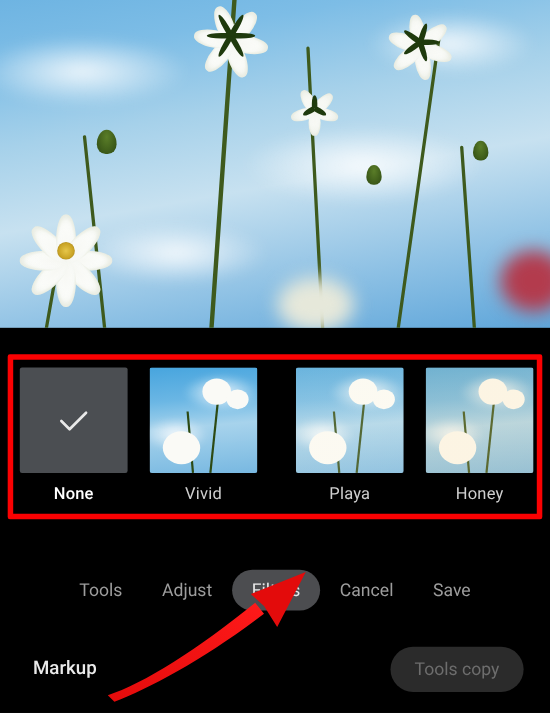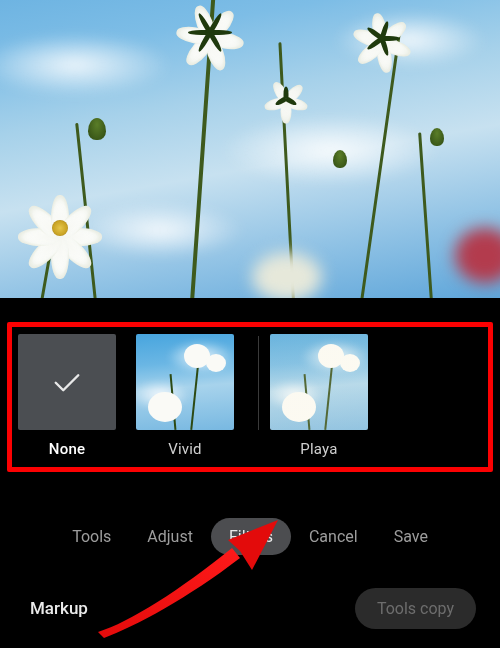--- a/index.html
+++ b/index.html
@@ -361,20 +361,34 @@
           <div class="thumb-stem" style="left:36px;bottom:0;width:2px;height:56px;transform:rotate(-5deg);"></div>
           <div class="thumb-stem" style="left:58px;bottom:0;width:2px;height:72px;transform:rotate(6deg);"></div>
           <div class="thumb-flower-petal" style="left:12px;top:58px;width:34px;height:30px;"></div>
           <div class="thumb-flower-petal" style="left:48px;top:10px;width:26px;height:24px;"></div>
           <div class="thumb-flower-petal" style="left:70px;top:20px;width:20px;height:18px;"></div>
           <div class="ovl-playa"></div>
         </div>
         <div class="filter-label">Playa</div>
       </div>
 
+      <div class="filter-item narrow">
+        <div class="filter-thumb">
+          <div class="thumb-sky"></div>
+          <div class="thumb-cloud" style="width:70px;height:34px;top:6px;left:30px;"></div>
+          <div class="thumb-cloud" style="width:60px;height:30px;top:46px;left:-6px;"></div>
+          <div class="thumb-stem" style="left:36px;bottom:0;width:2px;height:56px;transform:rotate(-5deg);"></div>
+          <div class="thumb-stem" style="left:58px;bottom:0;width:2px;height:72px;transform:rotate(6deg);"></div>
+          <div class="thumb-flower-petal" style="left:12px;top:58px;width:34px;height:30px;"></div>
+          <div class="thumb-flower-petal" style="left:48px;top:10px;width:26px;height:24px;"></div>
+          <div class="thumb-flower-petal" style="left:70px;top:20px;width:20px;height:18px;"></div>
+          <div class="ovl-honey"></div>
+        </div>
+        <div class="filter-label">Honey</div>
+      </div>
 
     </div>
   </div>
 
   <div class="toolbar">
     <div class="tab">Tools</div>
     <div class="tab">Adjust</div>
     <div class="tab active">Filters</div>
     <div class="tab">Cancel</div>
     <div class="tab">Save</div>

